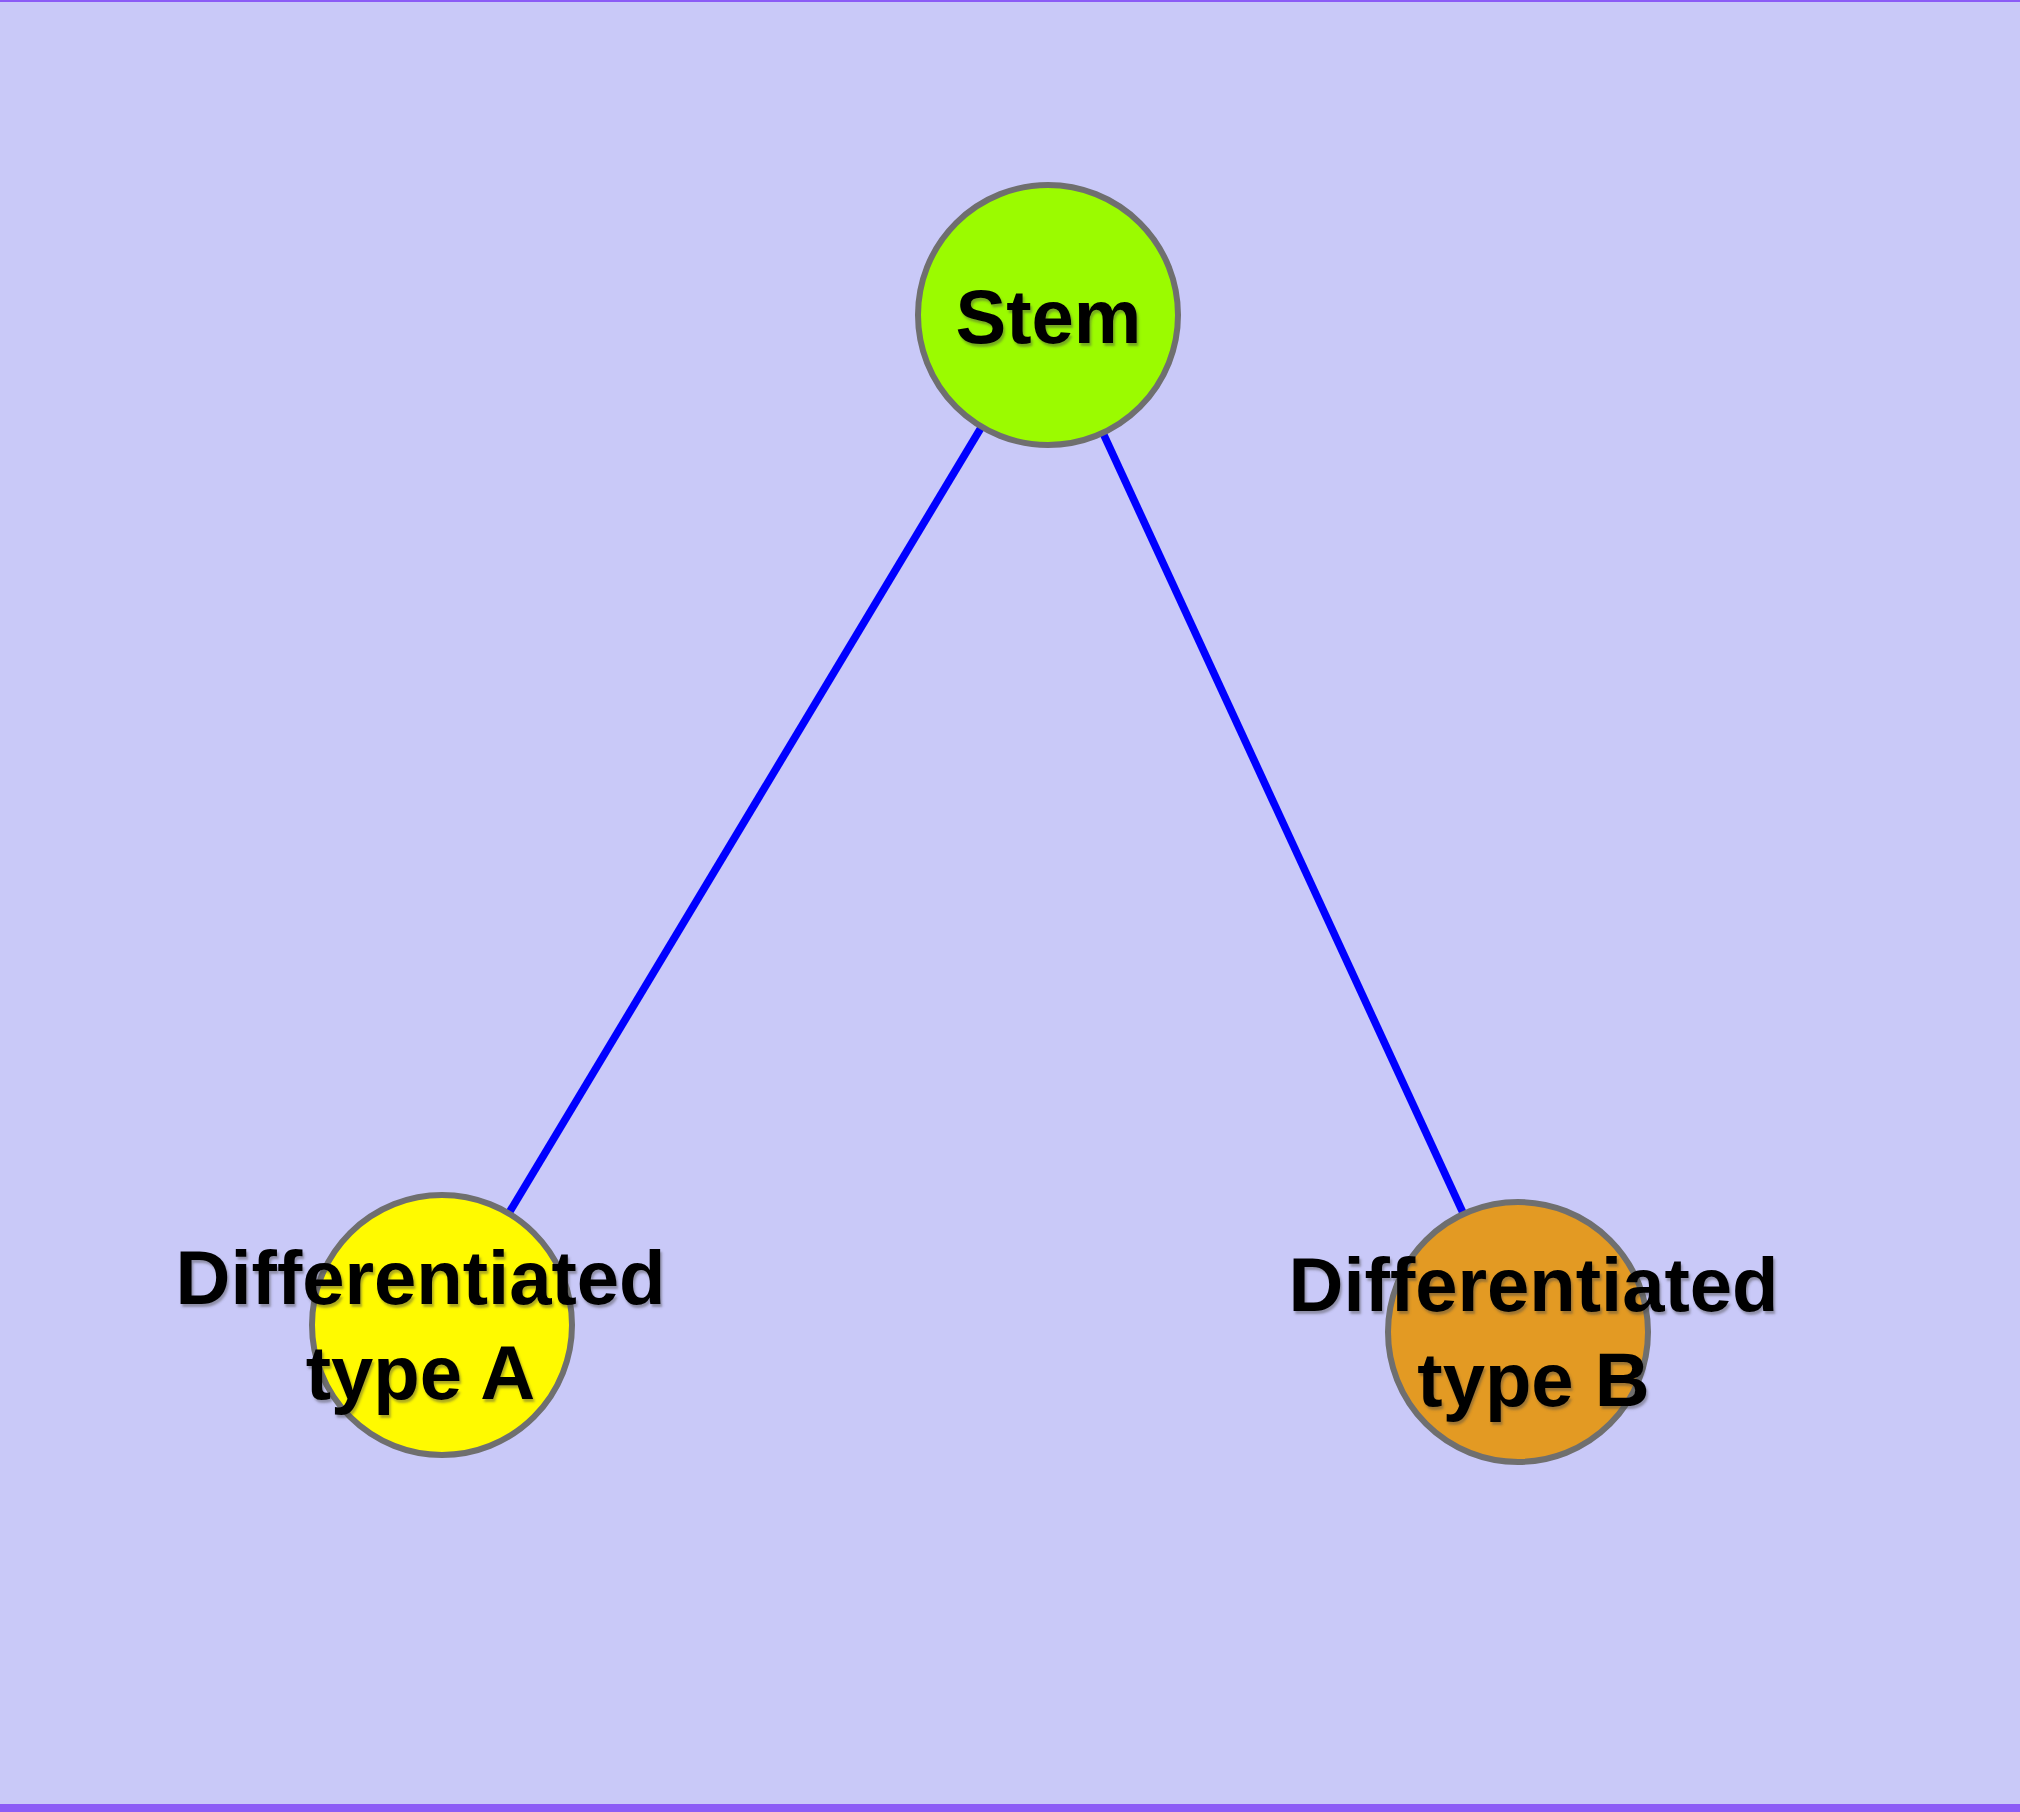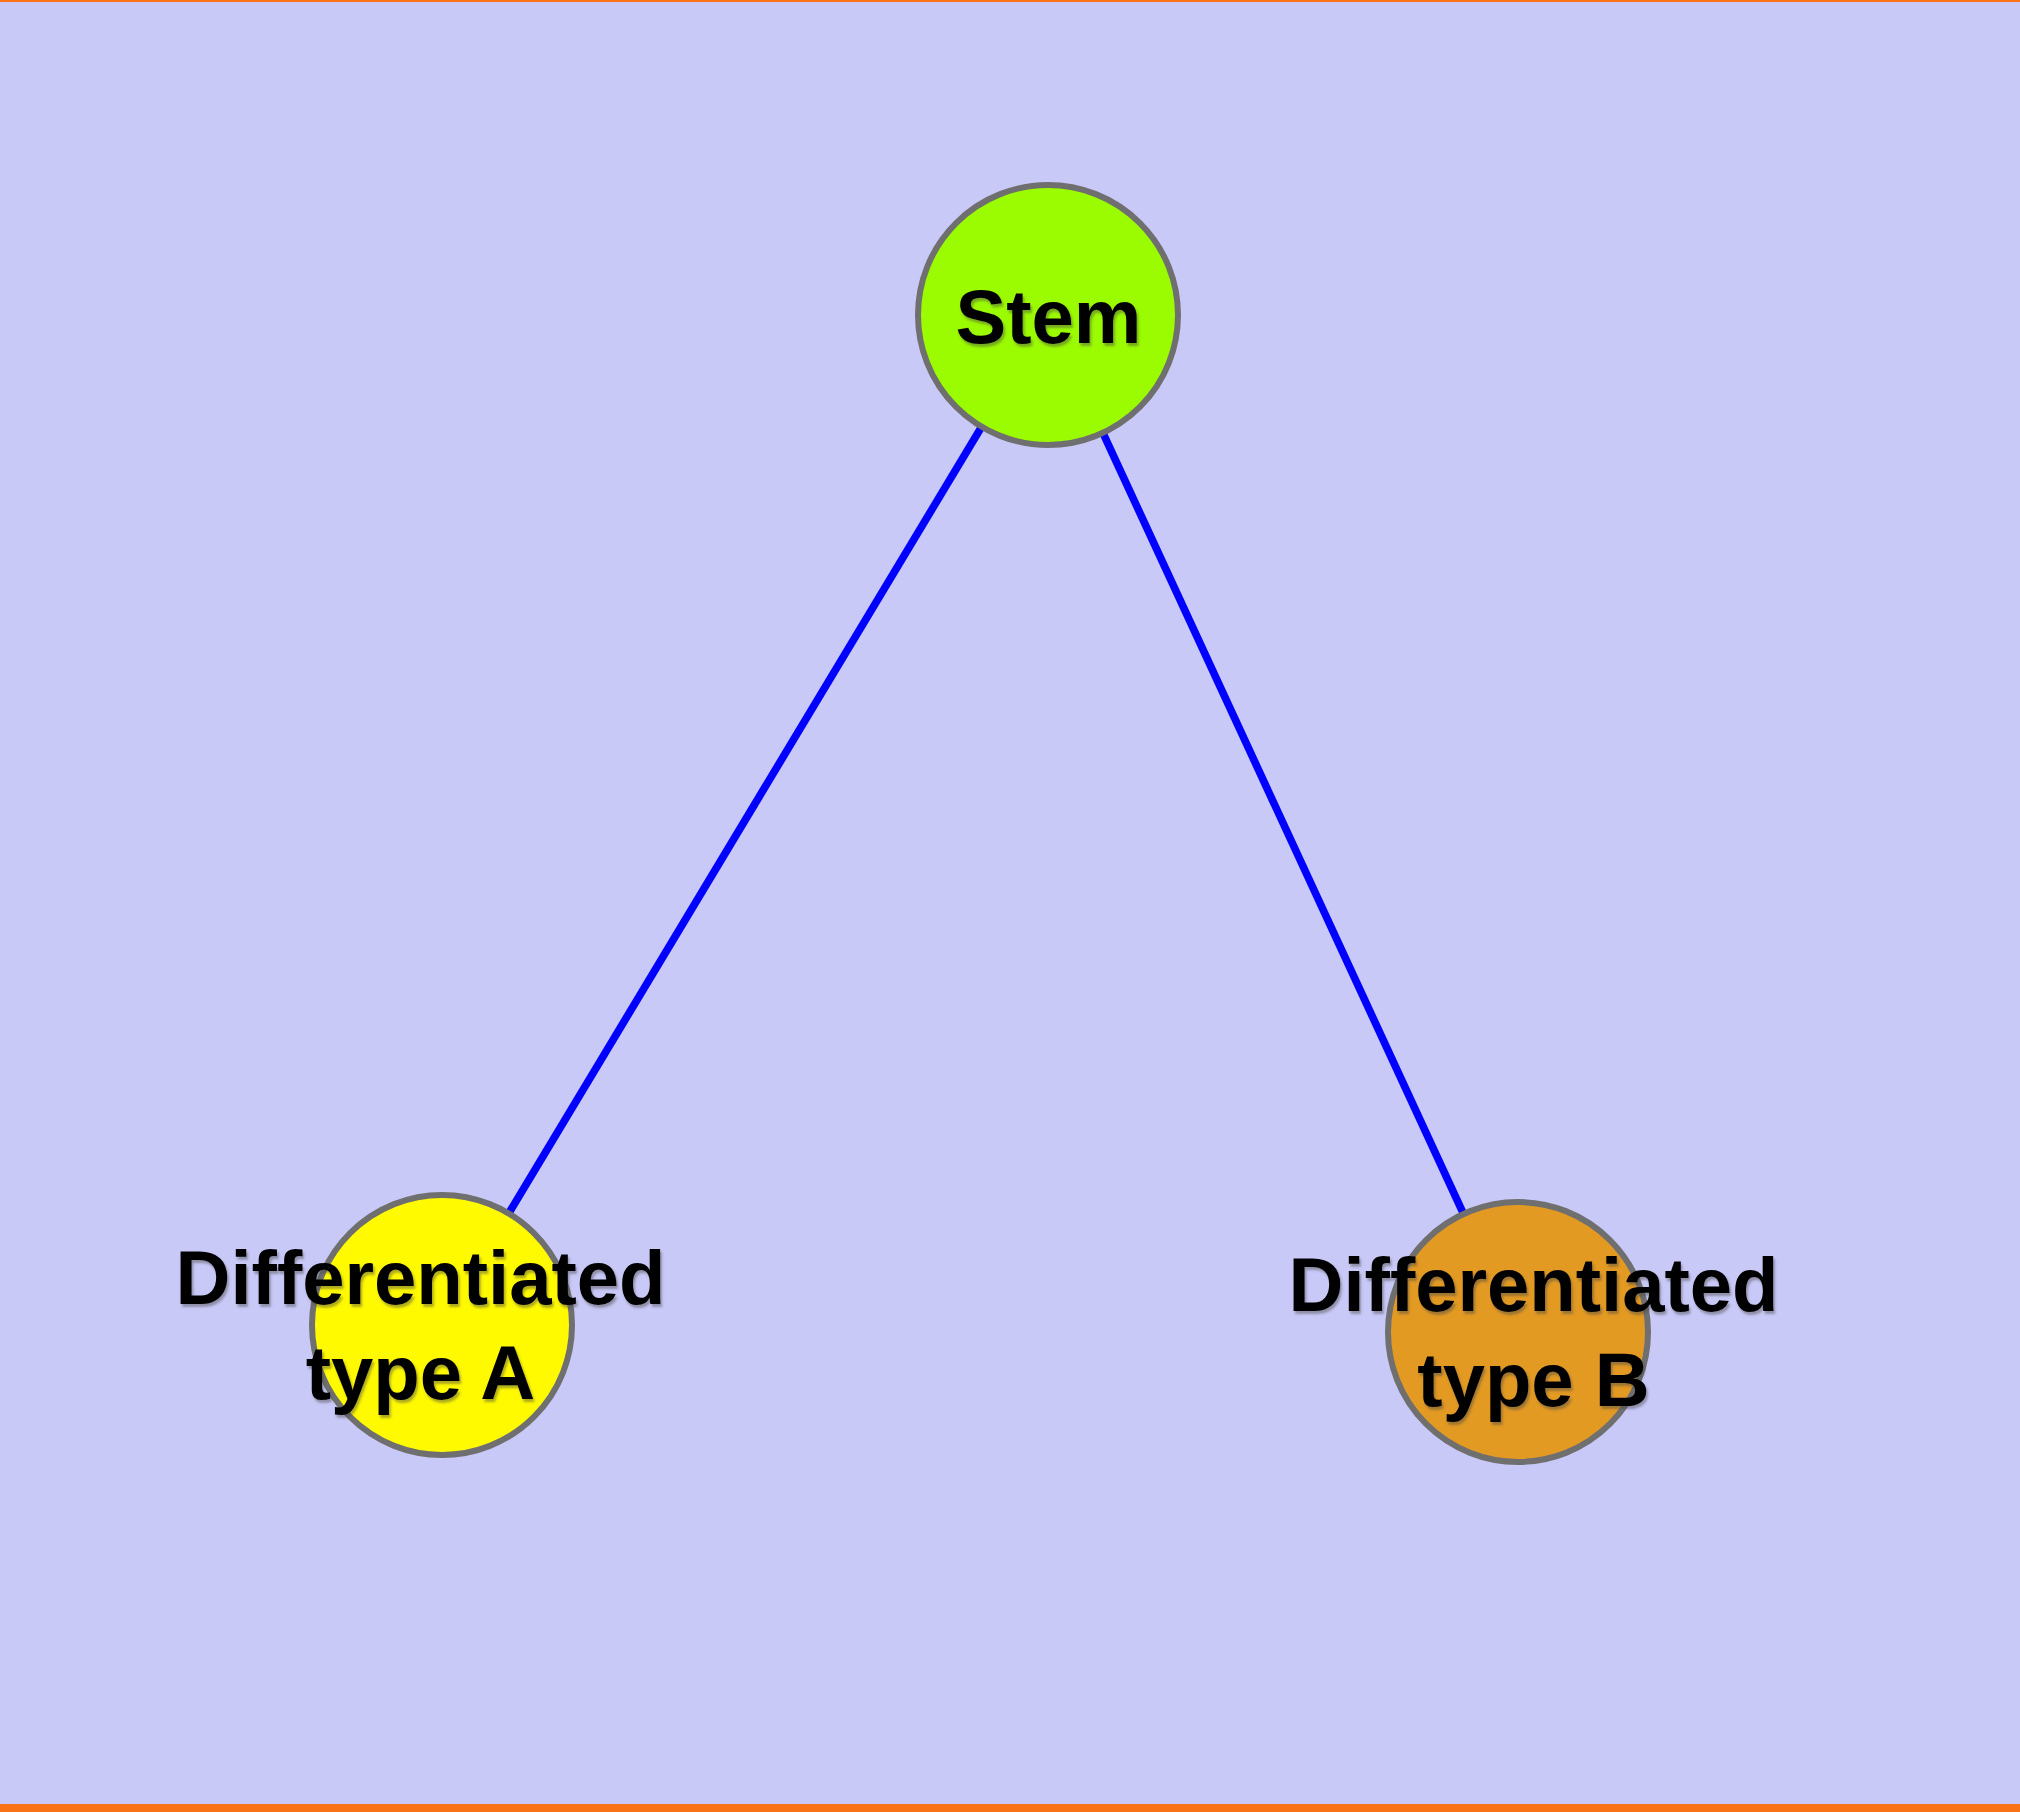--- a/index.html
+++ b/index.html
@@ -4,21 +4,21 @@
 <style>
   html, body {
     margin: 0;
     padding: 0;
     background: #ffffff;
   }
   .stage {
     position: relative;
     width: 2021px;
     height: 1812px;
-    background: #f97316;
+    background: #8b5cf6;
     overflow: hidden;
     font-family: "Liberation Sans", "DejaVu Sans", sans-serif;
   }
   .plot-bg {
     position: absolute;
     left: 0;
     top: 1.7px;
     width: 2021px;
     height: 1802px;
     z-index: 0;

